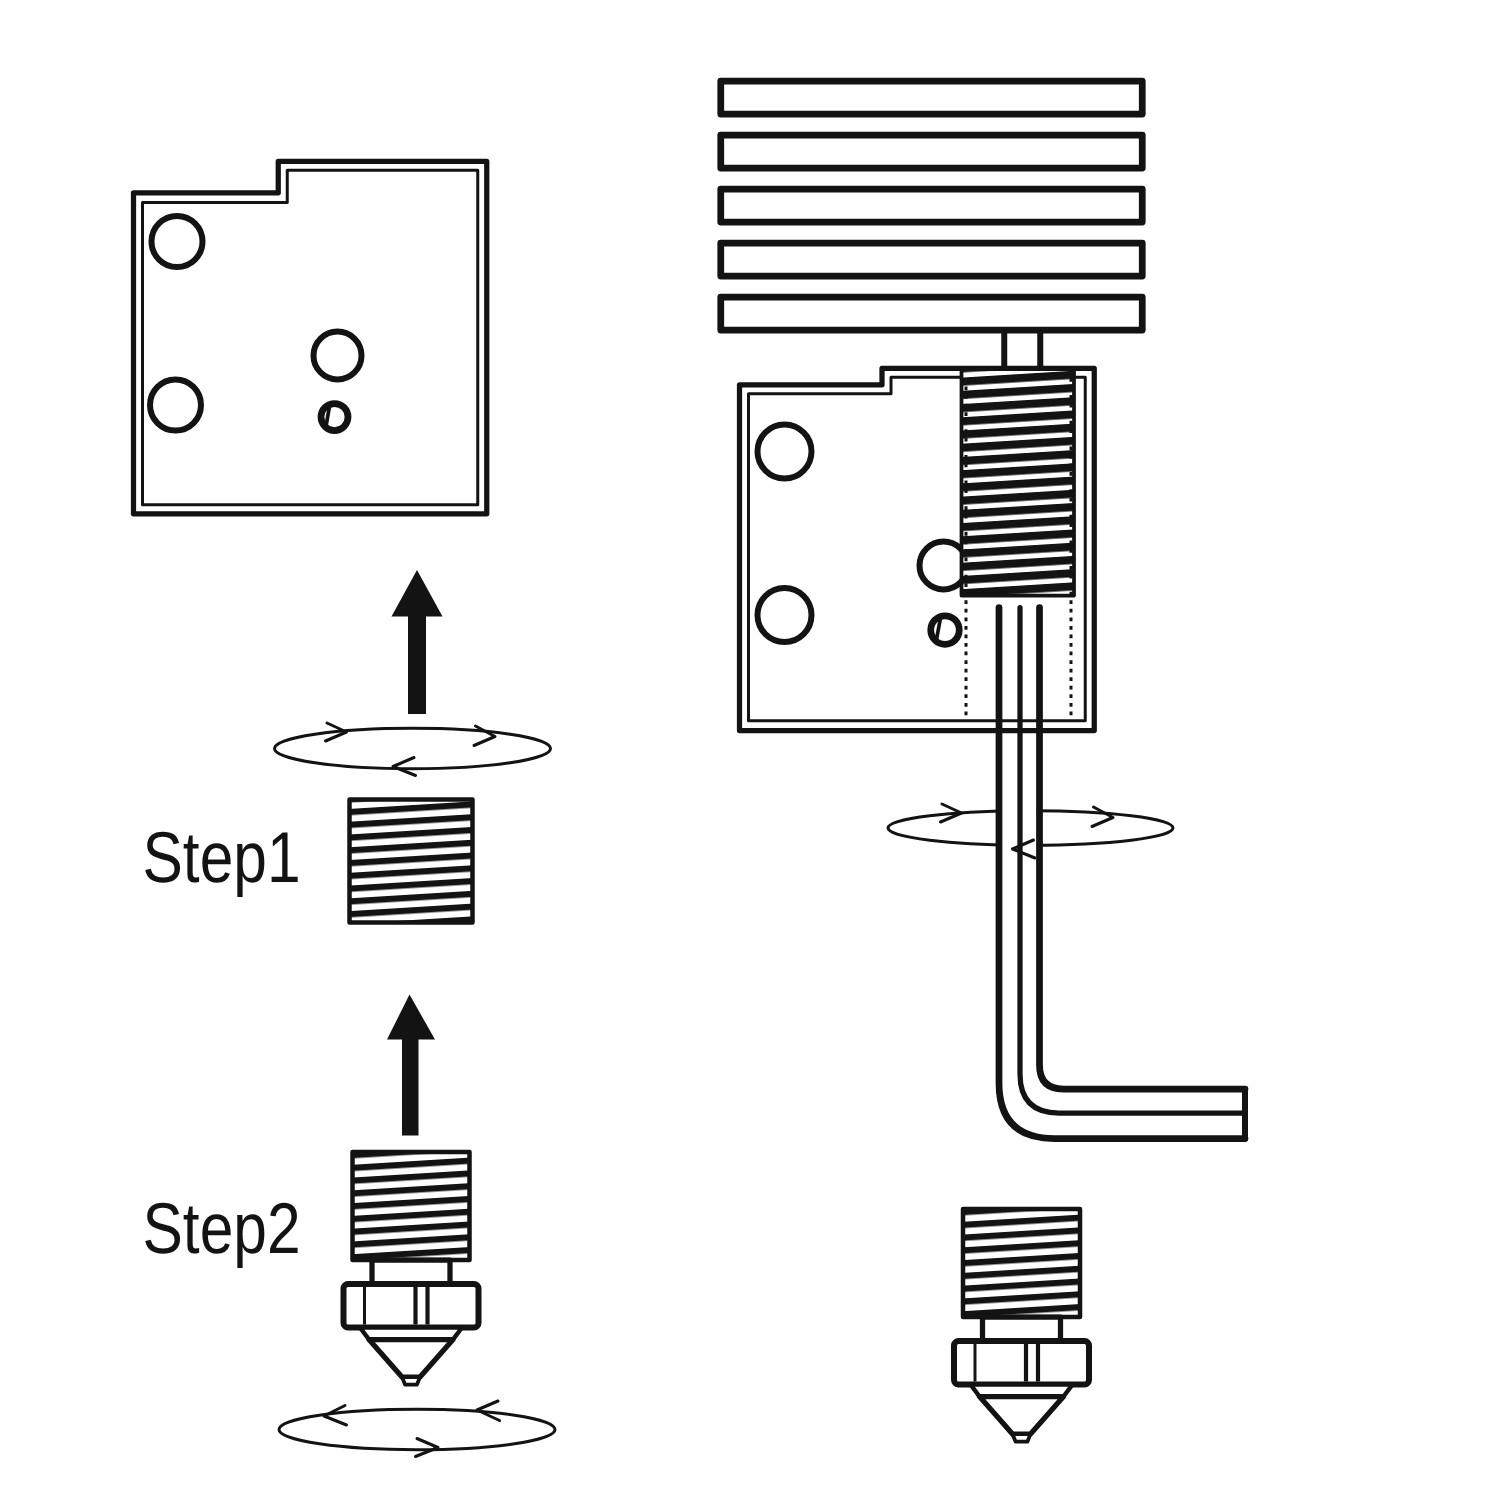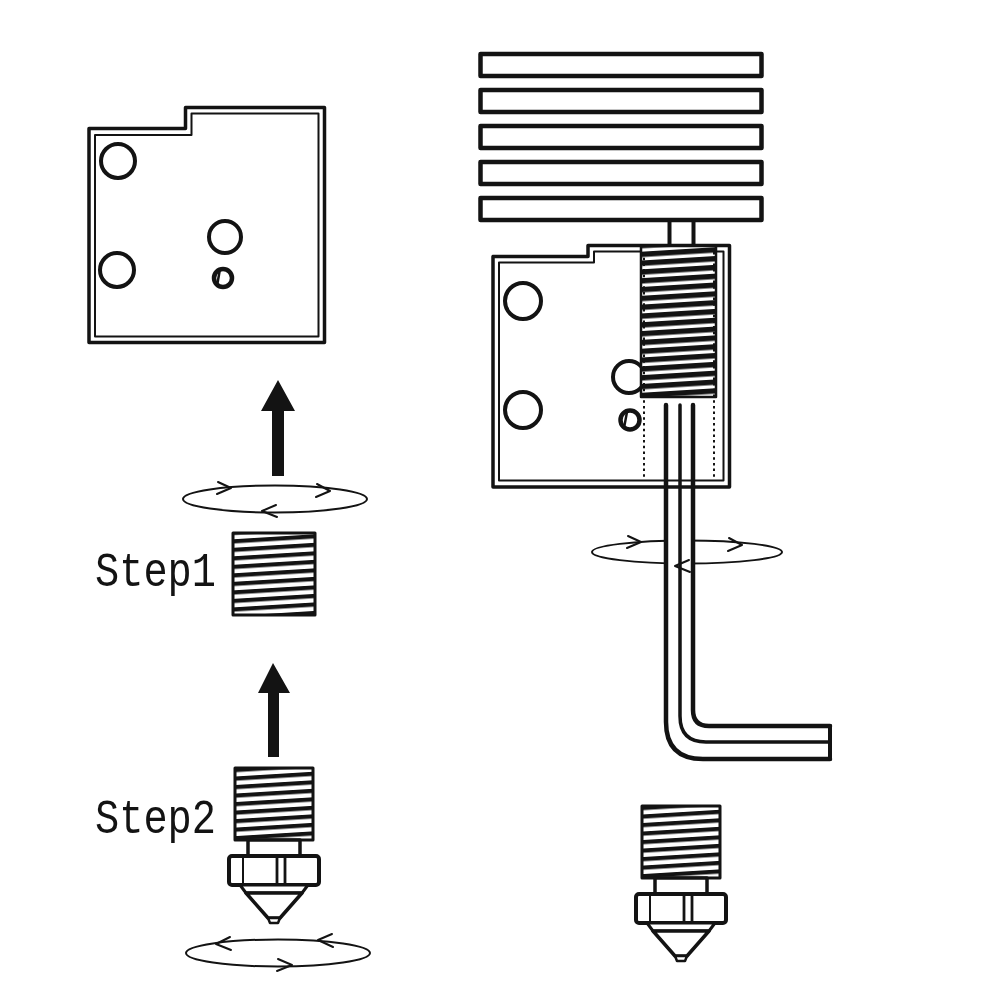--- a/index.html
+++ b/index.html
@@ -1,21 +1,21 @@
 <!DOCTYPE html>
 <html><head>
 <meta charset="utf-8">
 <style>
   html,body{margin:0;padding:0;background:#ffffff;}
   .canvas{
     position:relative;
     width:892px;height:1000px;
     background:#ffffff;
     overflow:hidden;
-    font-family:Liberation Mono, monospace;
+    font-family:Liberation Sans, sans-serif;
   }
   .diagram-svg{position:absolute;left:0;top:0;}
   .step-label{
     position:absolute;
     font-size:48px;
     line-height:48px;
     font-weight:500;
     color:#131313;
     transform:scaleX(.84);
     transform-origin:0 0;

